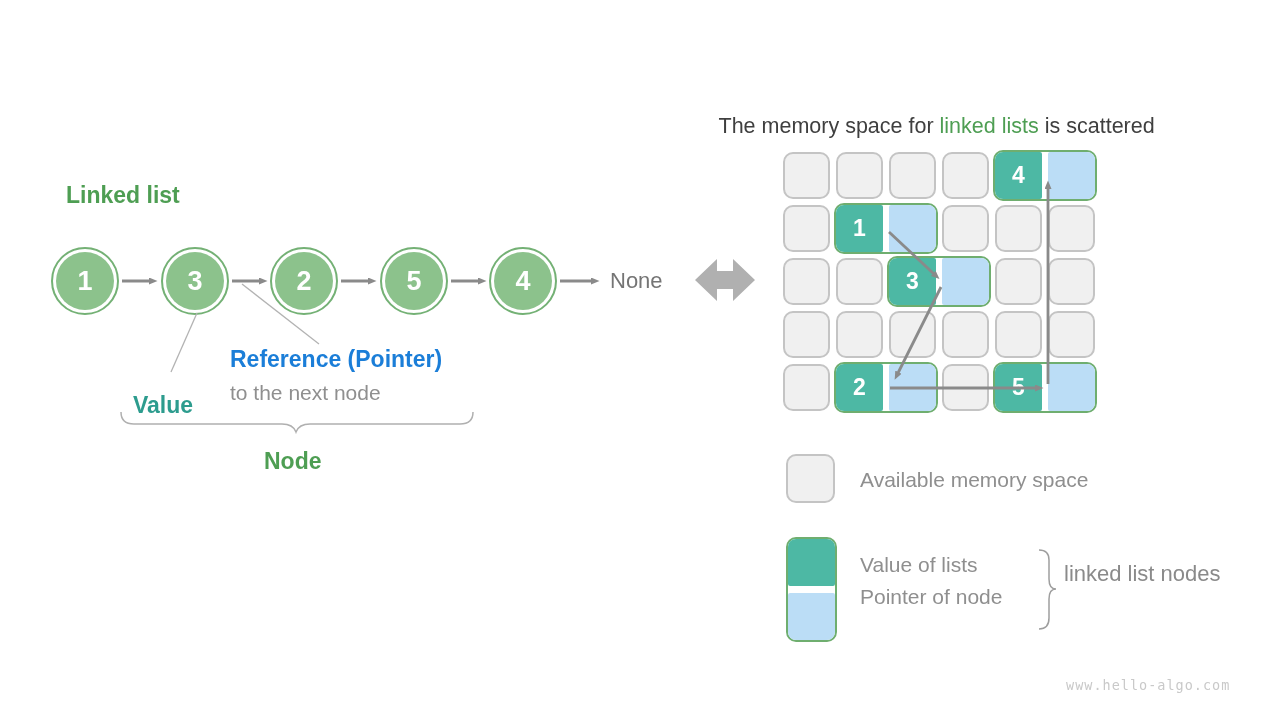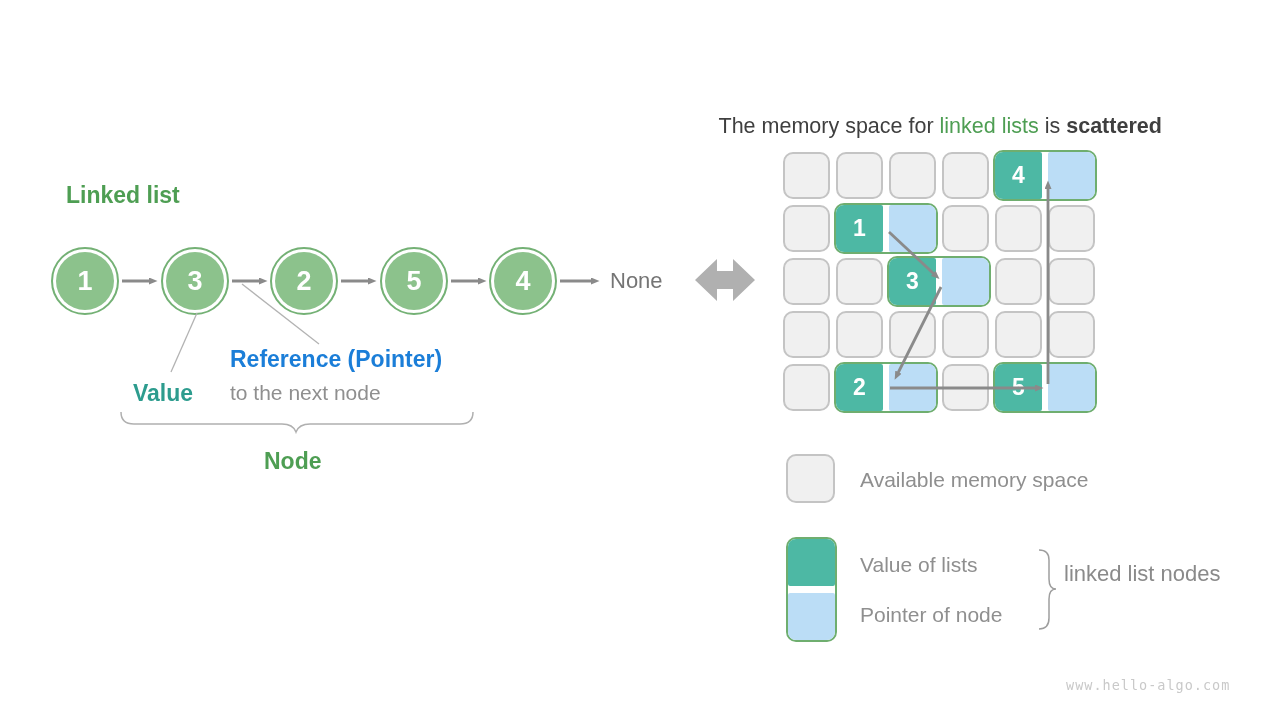--- a/index.html
+++ b/index.html
@@ -23,21 +23,21 @@
   }
   .none-label { font-size:22px; color:#757575; }
   .lbl-value { font-size:23px; font-weight:bold; color:#2d9c8e; }
   .lbl-reference { font-size:23px; font-weight:bold; color:#1b7ed8; }
   .lbl-reference-sub { font-size:21px; color:#8f8f8f; }
   .lbl-node { font-size:23px; font-weight:bold; color:#4e9e53; }
 
   
   .mem-title { font-size:21.5px; color:#3f3f3f; white-space:pre; }
   .mem-title .hl { color:#4e9e53; font-weight:normal; }
-  .mem-title .em { font-weight:bold; }
+  .mem-title .em { font-weight:normal; }
 
   
   #memory-grid { position:absolute; left:783px; top:152px; width:312px; height:259px; }
   .cell-gray {
     position:absolute; width:47px; height:47px; box-sizing:border-box;
     background:#f0f0f0; border:2px solid #c4c4c4; border-radius:10px;
   }
   .pair {
     position:absolute; box-sizing:border-box;
     background:#ffffff; border:2px solid #6fae6f; border-radius:10px;
@@ -82,21 +82,21 @@
   </div>
   <div class="abs ll-circle" style="left:380px; top:247px;">
     <div class="ll-circle-inner">5</div>
   </div>
   <div class="abs ll-circle" style="left:489px; top:247px;">
     <div class="ll-circle-inner">4</div>
   </div>
 
   <div class="abs none-label" style="left:610px; top:268px;">None</div>
 
-  <div class="abs lbl-value" style="left:133px; top:380px;">Value</div>
+  <div class="abs lbl-value" style="left:133px; top:392px;">Value</div>
   <div class="abs lbl-reference" style="left:230px; top:346px;">Reference (Pointer)</div>
   <div class="abs lbl-reference-sub" style="left:230px; top:381px;">to the next node</div>
   <div class="abs lbl-node" style="left:264px; top:448px;">Node</div>
 
   <div class="abs mem-title" style="left:695px; top:89px;">
     <span>The memory space for </span><span class="hl">linked lists</span><span> is </span><span class="em">scattered</span>
   </div>
 
   <div id="memory-grid">
       <div class="cell-gray" style="left: 0px; top: 0px;"></div>
@@ -142,21 +142,21 @@
     </div>
 
   <div class="abs cell-gray" style="left:786px; top:454px; width:49px; height:49px;"></div>
   <div class="abs legend-text" style="left:860px; top:468px;">Available memory space</div>
 
   <div class="abs pair pair-v" style="left:786px; top:537px;">
     <div class="cell-val"></div>
     <div class="cell-ptr"></div>
   </div>
   <div class="abs legend-text" style="left:860px; top:553px;">Value of lists</div>
-  <div class="abs legend-text" style="left:860px; top:603px;">Pointer of node</div>
+  <div class="abs legend-text" style="left:860px; top:585px;">Pointer of node</div>
 
   <div class="abs legend-brace-text" style="left:1064px; top:558px;">
     <div>linked list nodes</div>
   </div>
 
   <div class="abs watermark" style="left:1066px; top:677px;">www.hello-algo.com</div>
 
   <svg class="overlay" width="1280" height="720" viewBox="0 0 1280 720">
     <defs>
       <marker id="ah" markerWidth="9" markerHeight="8" refX="1" refY="3.5" orient="auto" markerUnits="userSpaceOnUse">

